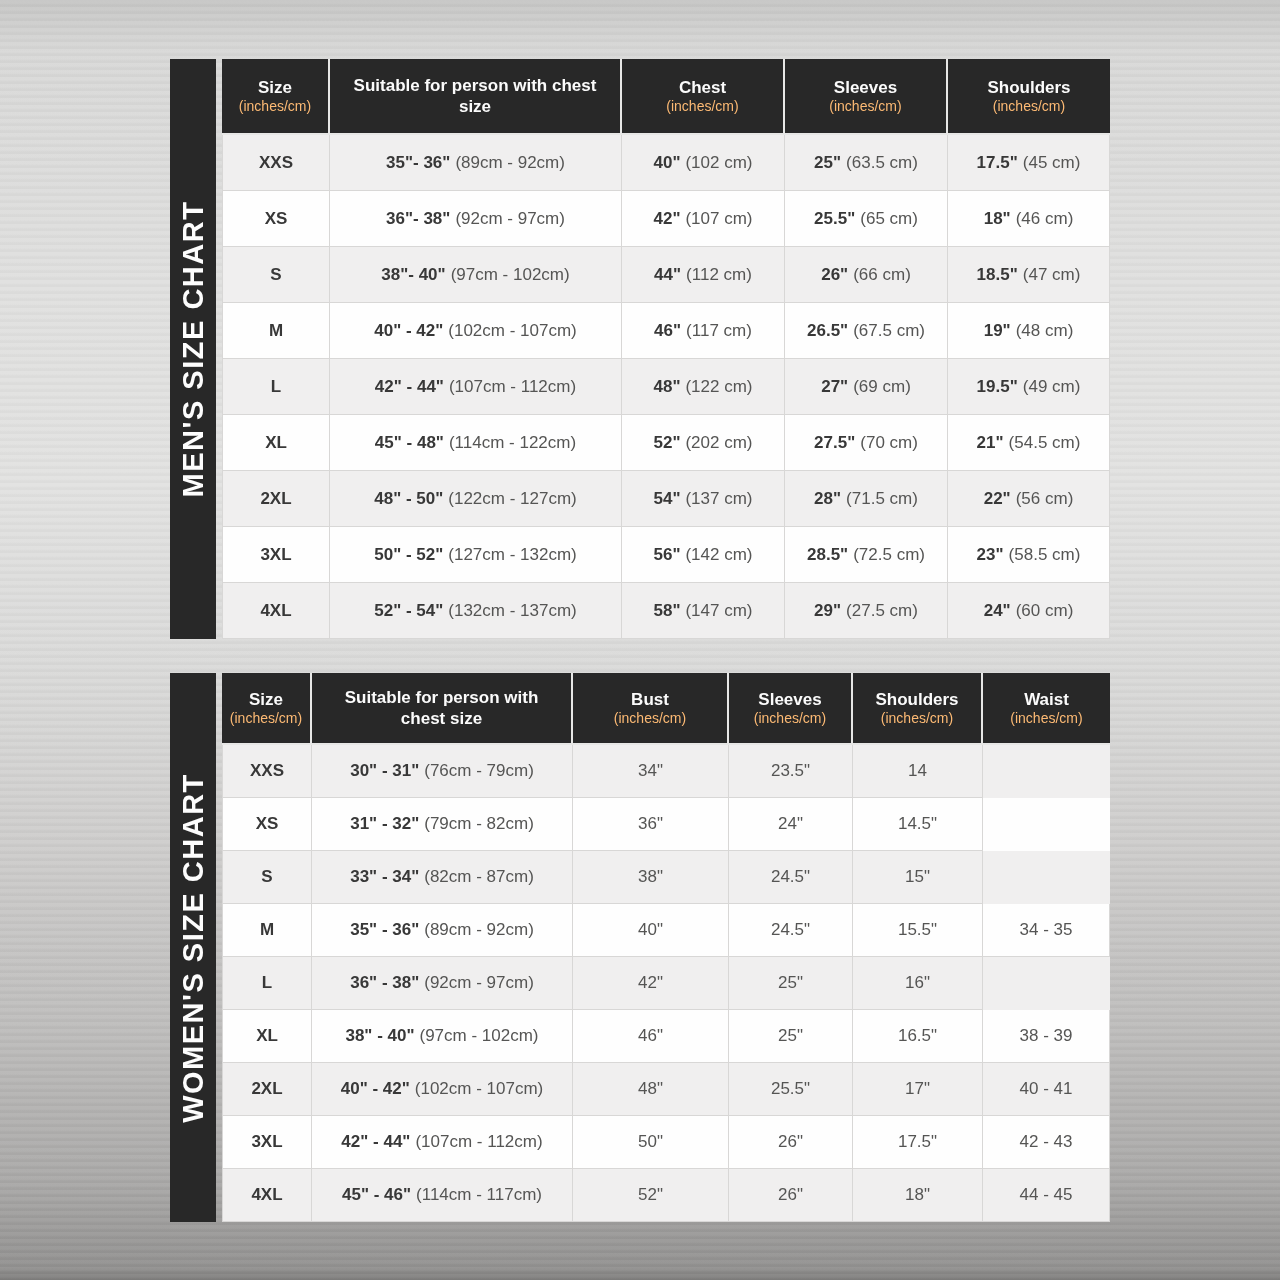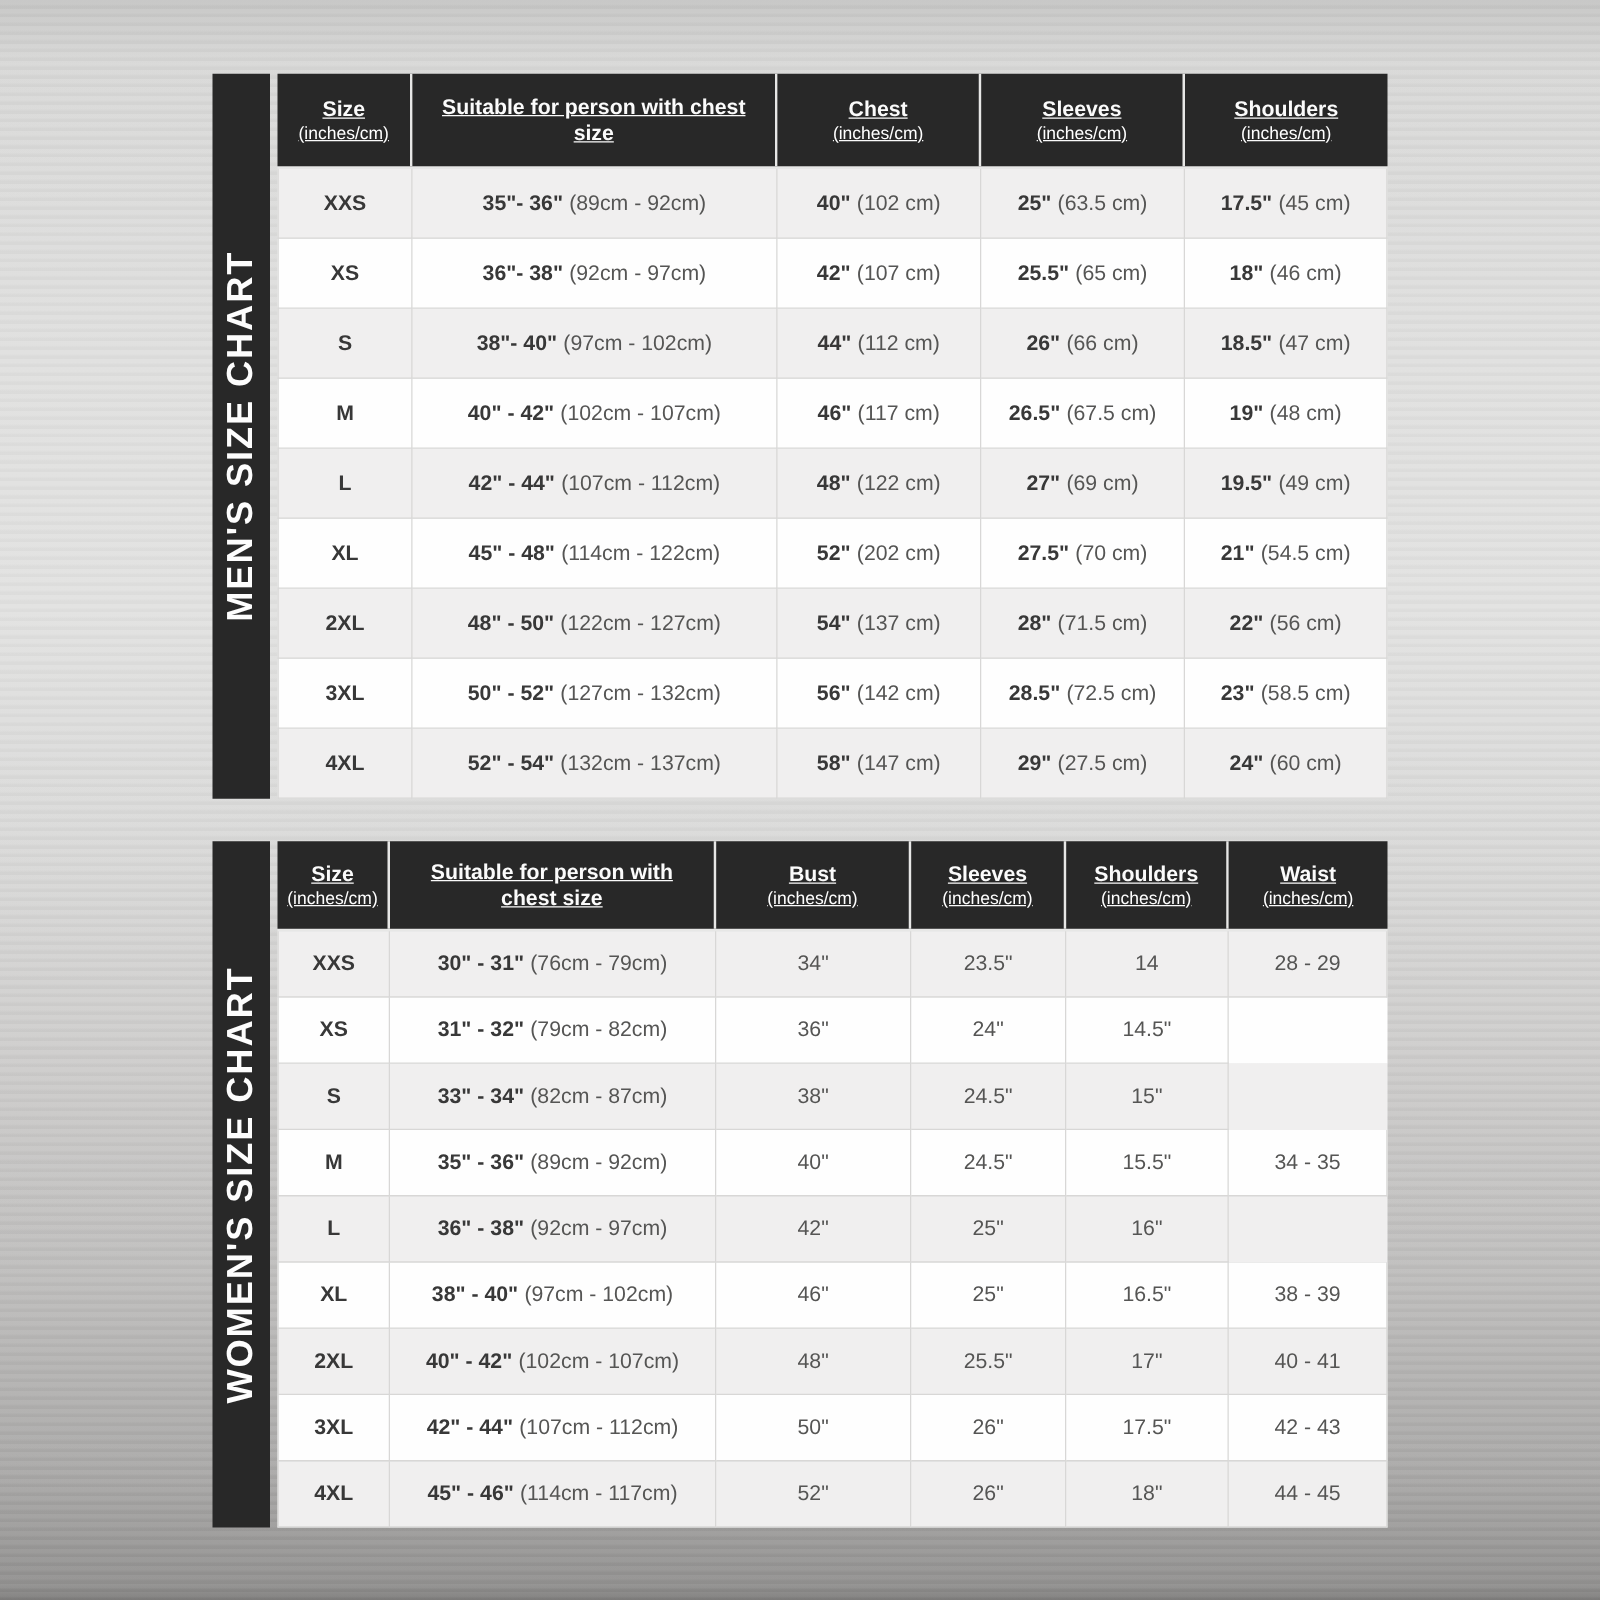--- a/index.html
+++ b/index.html
@@ -28,25 +28,24 @@
   .womens-cols{grid-template-columns:90px 261px 156px 124px 130px 127px;}
 
   .thead{border-bottom:2px solid #e7e7e6;}
   #mens-chart .thead{height:74px;}
   #womens-chart .thead{height:70px;}
   .th{
     background:#282828;color:#fbfbfb;display:flex;flex-direction:column;
     align-items:center;justify-content:center;text-align:center;
     border-right:2px solid #e7e7e6;padding:4px 14px;box-sizing:border-box;
     line-height:1.25;
-    text-decoration:underline;
   }
   .th:last-child{border-right:none;}
   .th .t{font-size:17px;font-weight:700;}
-  .th .s{font-size:14px;font-weight:400;color:#ffffff;}
+  .th .s{font-size:14px;font-weight:400;color:#fdba74;}
 
   .tr{display:grid;}
   .mens-rows .tr{height:56px;}
   .womens-rows .tr{height:53px;}
   .tr:nth-child(odd){background:#f0efef;}
   .tr:nth-child(even){background:#fefefe;}
   .td{
     display:flex;align-items:center;justify-content:center;gap:5px;
     border-right:1px solid #d8d7d6;border-bottom:1px solid #d8d7d6;
     box-sizing:border-box;font-size:17px;color:#4c4c4c;text-align:center;
@@ -328,23 +327,20 @@
           </div>
     <div class="td">
             <span class="r">34"</span>
           </div>
     <div class="td">
             <span class="r">23.5"</span>
           </div>
     <div class="td">
             <span class="r">14</span>
           </div>
-    <div class="td">
-            <span class="r">28 - 29</span>
-          </div>
   </div>
 
   <div class="tr grid womens-cols">
     <div class="td">
             <span class="b">XS</span>
           </div>
     <div class="td">
             <span class="b">31" - 32"</span>
             <span class="r">(79cm - 82cm)</span>
           </div>

